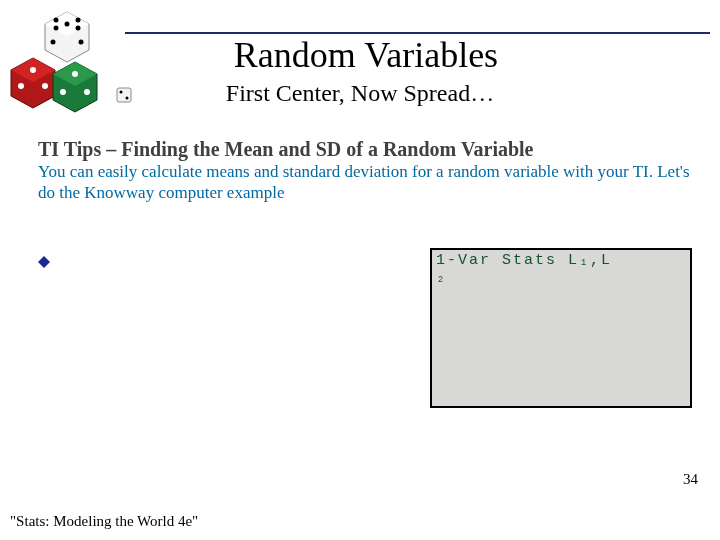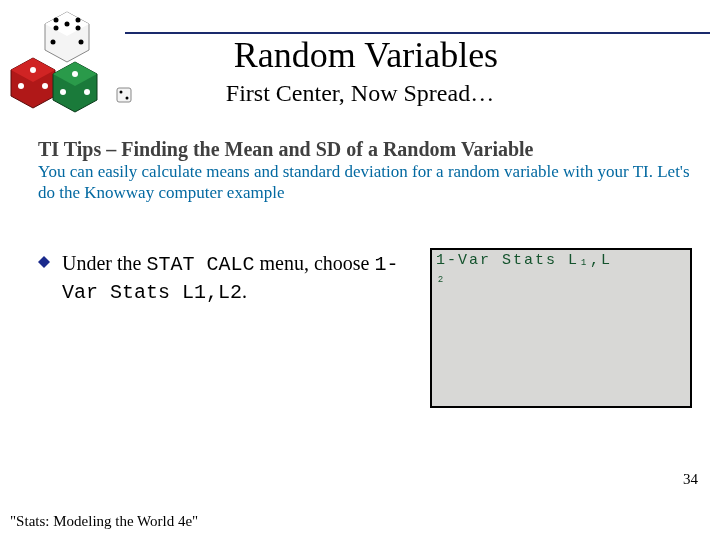--- a/index.html
+++ b/index.html
@@ -160,23 +160,20 @@
 
 <div class="content">
   <div class="section-title">TI Tips – Finding the Mean and SD of a Random Variable</div>
   <div class="section-body">You can easily calculate means and standard deviation for a random variable with your TI. Let's do the Knowway computer example</div>
 </div>
 
 <div class="bullet-row">
   <svg class="bullet-mark" width="12" height="12" viewBox="0 0 12 12">
     <polygon points="6,0 12,6 6,12 0,6" fill="#1a2a8c"></polygon>
   </svg>
-  <div class="bullet-text">
-    <span>Under the </span><span class="mono">STAT CALC</span><span> menu, choose </span><span class="mono">1-Var Stats L1,L2</span><span>.</span>
-  </div>
 </div>
 
 <div class="calc-screen">
   <div>1-Var Stats L₁,L</div>
   <div class="calc-line2">₂</div>
 </div>
 
 <div class="page-num">34</div>
 <div class="footer-cite">"Stats: Modeling the World 4e"</div>
 

